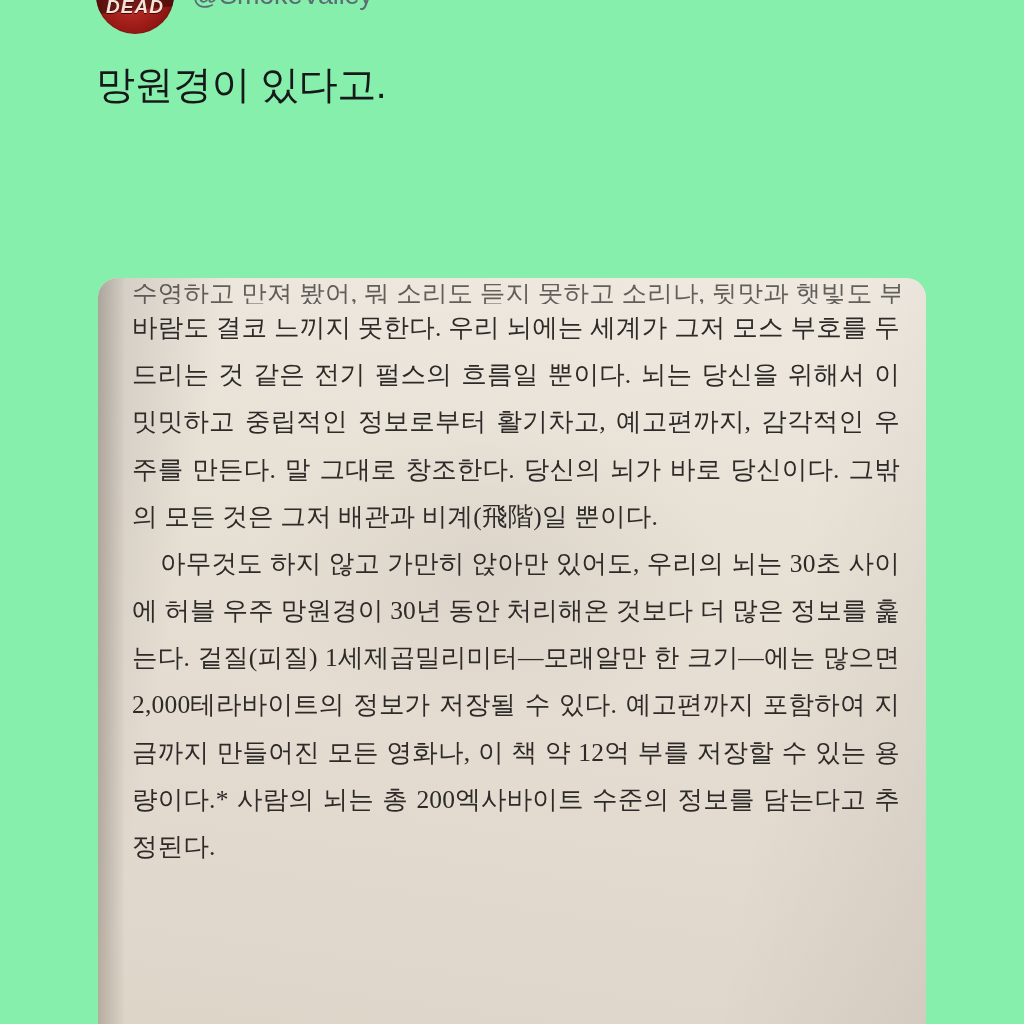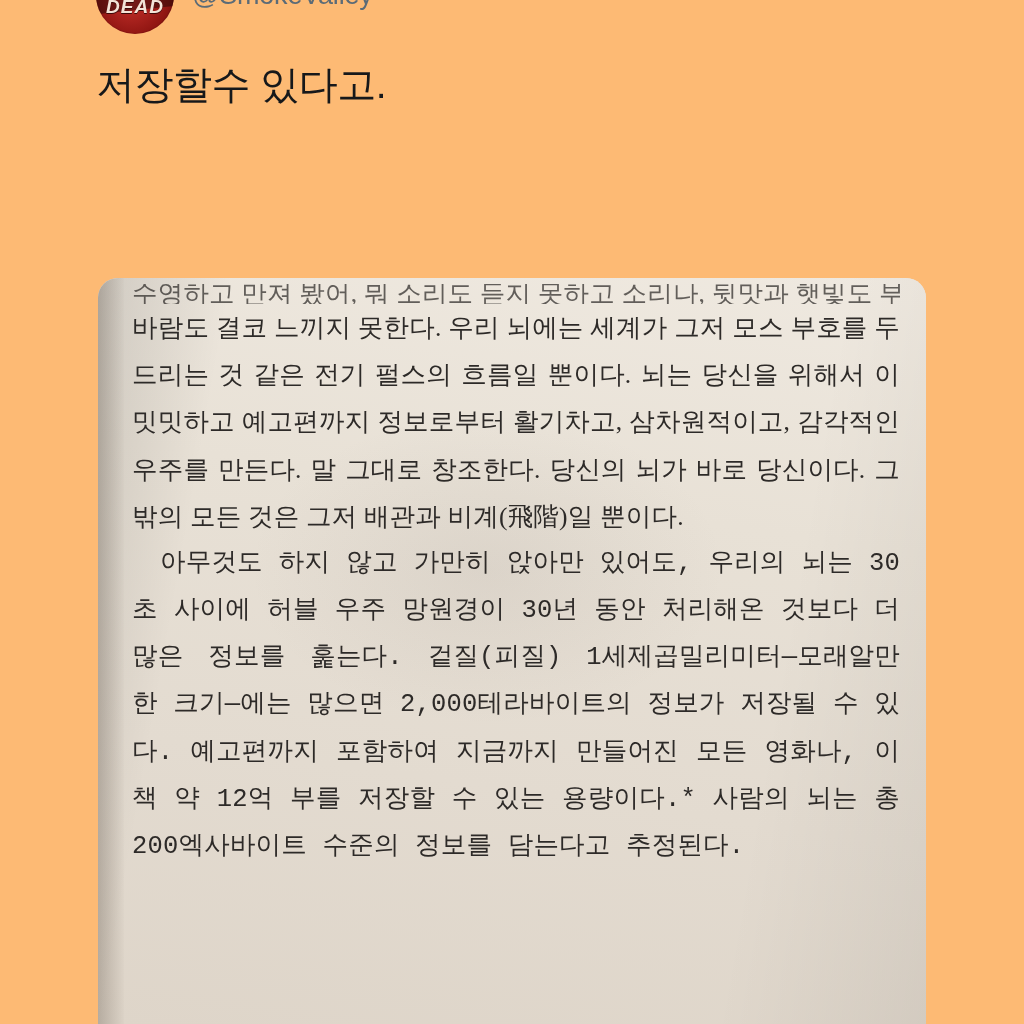--- a/index.html
+++ b/index.html
@@ -12,21 +12,21 @@
     height: 1024px;
     overflow: hidden;
     font-family: "Liberation Sans", sans-serif;
     color: #0f1419;
   }
 
   .tweet {
     position: relative;
     width: 1024px;
     height: 1024px;
-    background: #fdba74;
+    background: #86efac;
     box-sizing: border-box;
   }
 
   
   .tweet-header {
     position: absolute;
     left: 96px;
     top: -44px;
     display: flex;
     align-items: center;
@@ -139,43 +139,43 @@
   .page-text p { margin: 0; }
   .page-text .clipped-line {
     display: block;
     height: 20px;
     overflow: hidden;
     opacity: 0.72;
     white-space: nowrap;
     font-size: 25.5px;
     line-height: 0.78;
   }
-  .page-text .indent { text-indent: 28px; font-family: Liberation Mono, monospace; }
+  .page-text .indent { text-indent: 28px; }
   .page-text .ital { font-style: italic; }
 </style>
 </head>
 <body>
 
 <div class="tweet">
 
   <div class="tweet-header">
     <div class="avatar">
       <div class="band"></div>
       <div class="badge-text">DEAD</div>
     </div>
     <div class="handle">@SmokeValley</div>
   </div>
 
   <div class="tweet-body">
-    <span class="line">저장할수 있다고.</span>
+    <span class="line">망원경이 있다고.</span>
   </div>
 
   <div class="photo">
     <div class="photo-inner"></div>
     <div class="page-gutter"></div>
     <div class="page-text">
       <span class="clipped-line">수영하고 만져 봤어, 뭐 소리도 듣지 못하고 소리나, 뒷맛과 햇빛도 부드러운</span>
-      <p>바람도 결코 느끼지 못한다. 우리 뇌에는 세계가 그저 모스 부호를 두드리는 것 같은 전기 펄스의 흐름일 뿐이다. 뇌는 당신을 위해서 이 밋밋하고 예고편까지 정보로부터 활기차고, 삼차원적이고, 감각적인 우주를 만든다. 말 그대로 창조한다. 당신의 뇌가 바로 당신이다. 그밖의 모든 것은 그저 배관과 비계(飛階)일 뿐이다.</p>
+      <p>바람도 결코 느끼지 못한다. 우리 뇌에는 세계가 그저 모스 부호를 두드리는 것 같은 전기 펄스의 흐름일 뿐이다. 뇌는 당신을 위해서 이 밋밋하고 중립적인 정보로부터 활기차고, 예고편까지, 감각적인 우주를 만든다. 말 그대로 창조한다. 당신의 뇌가 바로 당신이다. 그밖의 모든 것은 그저 배관과 비계(飛階)일 뿐이다.</p>
       <p class="indent">아무것도 하지 않고 가만히 앉아만 있어도, 우리의 뇌는 30초 사이에 허블 우주 망원경이 30년 동안 처리해온 것보다 더 많은 정보를 훑는다. 겉질(피질) 1세제곱밀리미터—모래알만 한 크기—에는 많으면 2,000테라바이트의 정보가 저장될 수 있다. 예고편까지 포함하여 지금까지 만들어진 모든 영화나, 이 책 약 12억 부를 저장할 수 있는 용량이다.* 사람의 뇌는 총 200엑사바이트 수준의 정보를 담는다고 추정된다.</p>
     </div>
   </div>
 
 </div>
 
 </body></html>

